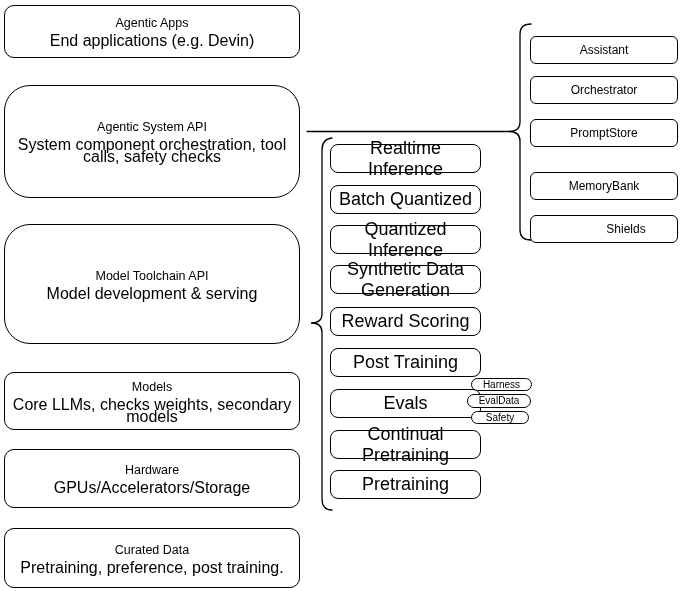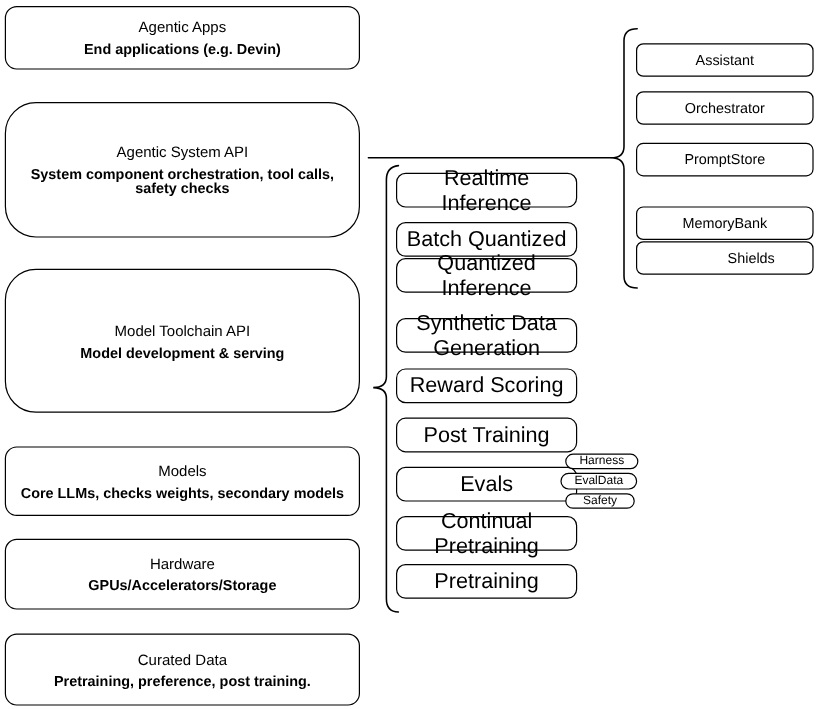--- a/index.html
+++ b/index.html
@@ -30,21 +30,21 @@
     border: 1.3px solid #000000;
     background: #ffffff;
     display: flex;
     flex-direction: column;
     align-items: center;
     justify-content: center;
     text-align: center;
   }
   .stack-node { left: 4px; width: 296px; padding: 0 6px; }
   .stack-node .title { font-size: 12.5px; line-height: 15px; }
-  .stack-node .subtitle { font-size: 12px; line-height: 12px; margin-top: 4px; font-weight: bold; }
+  .stack-node .subtitle { font-size: 16px; line-height: 12px; margin-top: 4px; }
   .r10 { border-radius: 10px; }
   .r26 { border-radius: 26px; }
   .svc-node {
     left: 330px;
     width: 151px;
     height: 29px;
     border-radius: 8px;
     font-size: 18px;
   }
   .comp-node {
@@ -99,31 +99,31 @@
     <div class="subtitle">Pretraining, preference, post training.</div>
   </div>
 
   <div class="node stack-node r10" style="top:449px; height:59px;">
     <div class="title">Hardware</div>
     <div class="subtitle">GPUs/Accelerators/Storage</div>
   </div>
 
   <div class="node svc-node" style="top:144px;">Realtime Inference</div>
   <div class="node svc-node" style="top:185px;">Batch Quantized</div>
-  <div class="node svc-node" style="top:215px;">Quantized Inference</div>
+  <div class="node svc-node" style="top:225px;">Quantized Inference</div>
   <div class="node svc-node" style="top:265px;">Synthetic Data Generation</div>
   <div class="node svc-node" style="top:307px;">Reward Scoring</div>
   <div class="node svc-node" style="top:348px;">Post Training</div>
   <div class="node svc-node" style="top:389px;">Evals</div>
   <div class="node svc-node" style="top:430px;">Continual Pretraining</div>
   <div class="node svc-node" style="top:470px;">Pretraining</div>
 
   <div class="node pill-node" style="left:471px; top:378px; width:61px; height:13px;">Harness</div>
   <div class="node pill-node" style="left:467px; top:394px; width:64px; height:14px;">EvalData</div>
   <div class="node pill-node" style="left:471px; top:411px; width:58px; height:13px;">Safety</div>
 
   <div class="node comp-node" style="top:36px;">Assistant</div>
   <div class="node comp-node" style="top:119px;">PromptStore</div>
   <div class="node comp-node" style="top:76px;">Orchestrator</div>
   <div class="node comp-node" style="top:172px;">MemoryBank</div>
-  <div class="node comp-node" style="top:201px;padding-left:44px;">Shields</div>
+  <div class="node comp-node" style="top:215px;padding-left:44px;">Shields</div>
 
 </div>
 
 </body></html>

